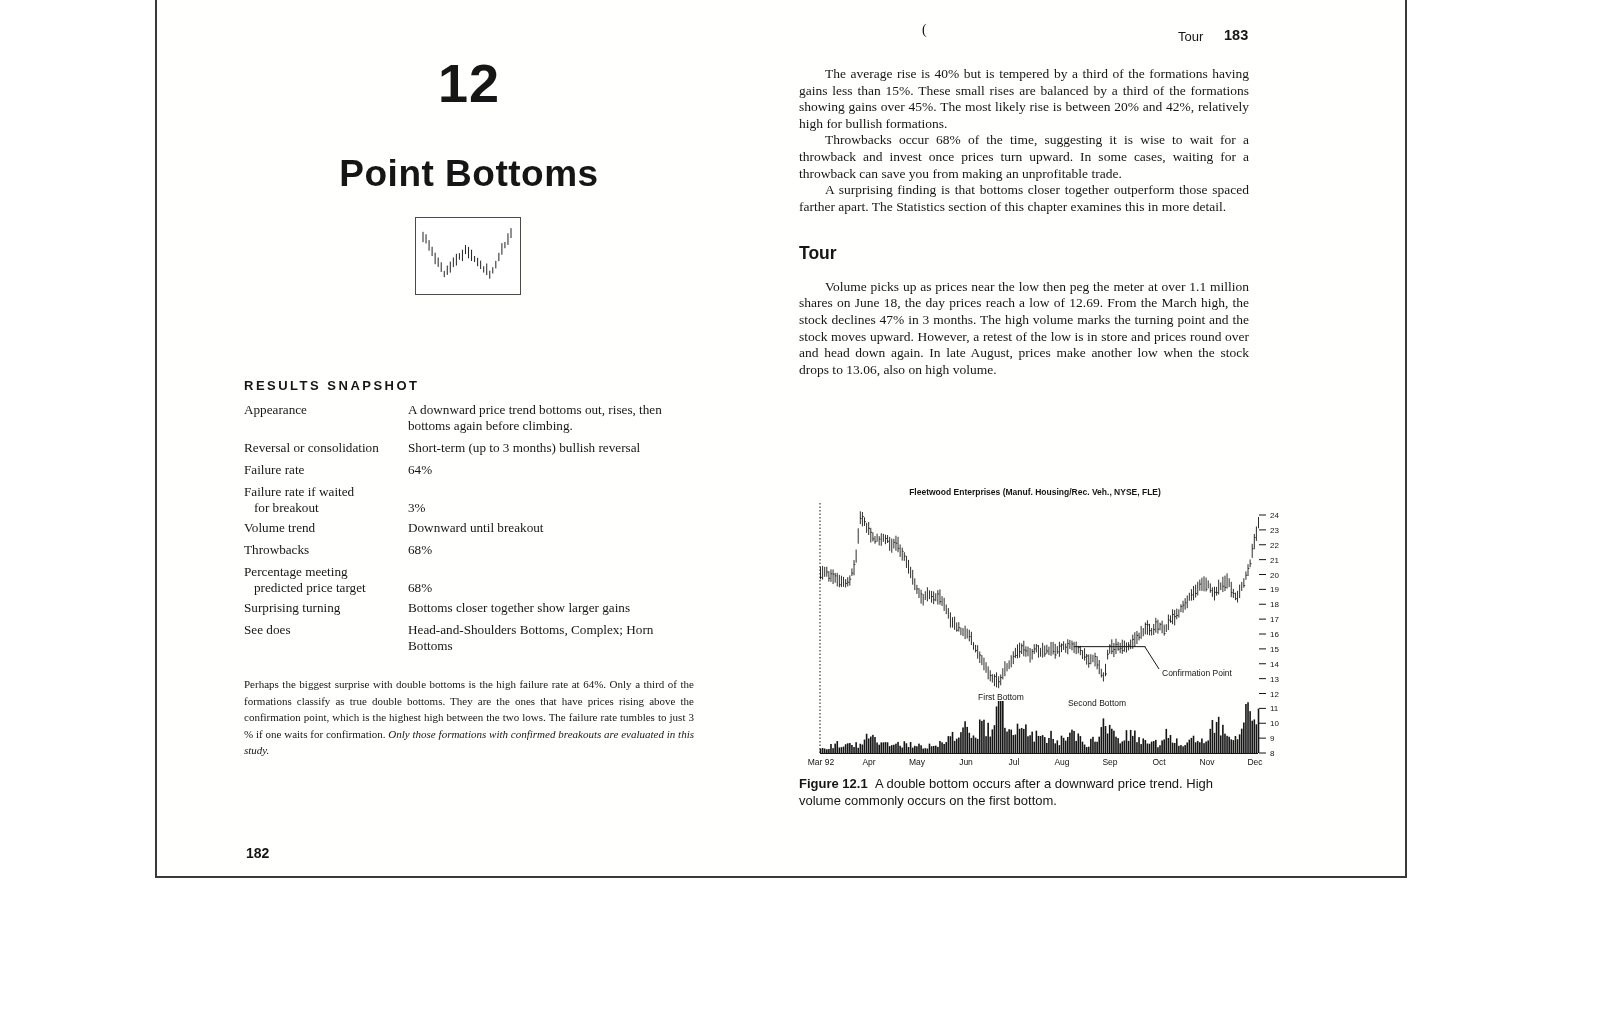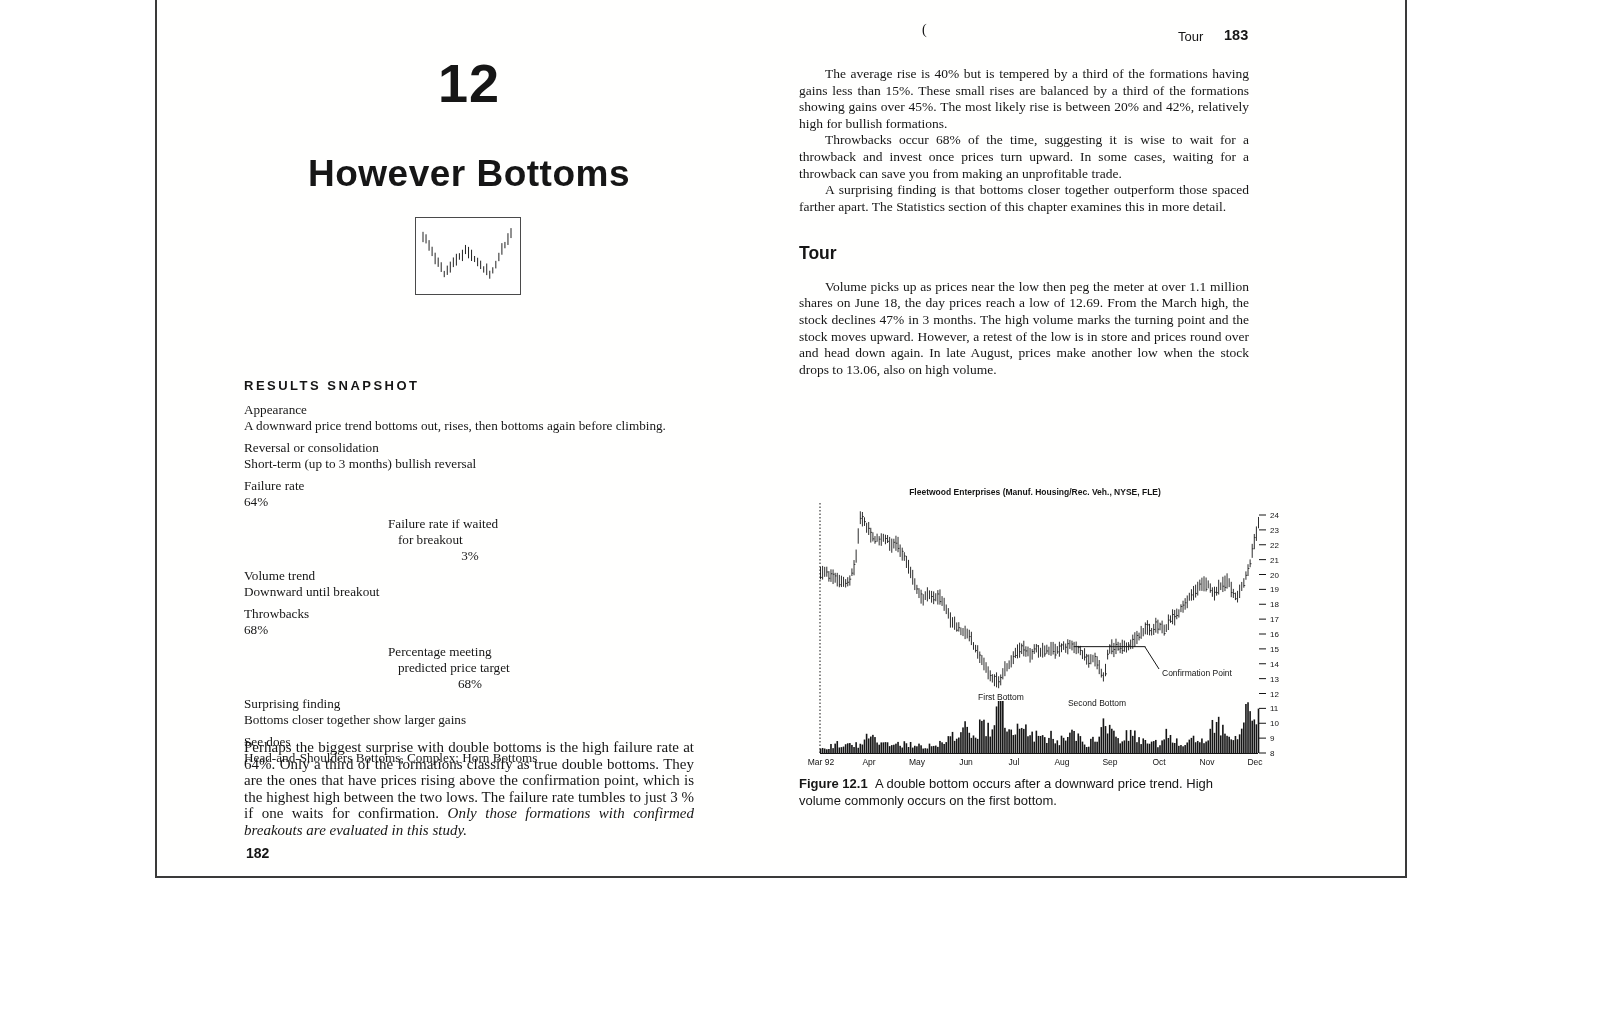--- a/index.html
+++ b/index.html
@@ -7,25 +7,25 @@
   .abs{position:absolute;}
   #frame{left:155px;top:-8px;width:1248px;height:882px;border:2px solid #3a3a3a;background:#fffffe;}
   
   #chapter-num{left:244px;top:56px;width:450px;text-align:center;
     font:bold 54px/1 "Liberation Sans",sans-serif;letter-spacing:1px;}
   #chapter-title{left:244px;top:155px;width:450px;text-align:center;
     font:bold 37px/1 "Liberation Sans",sans-serif;letter-spacing:.5px;}
   #pattern-box{left:415px;top:217px;width:104px;height:76px;border:1px solid #4a4a4a;background:#fff;}
   #results-heading{left:244px;top:379px;font:bold 13px/1 "Liberation Sans",sans-serif;letter-spacing:2.5px;}
   #results-table{left:244px;top:402px;width:452px;font-size:13.2px;line-height:16px;}
-  .srow{display:flex;align-items:flex-start;margin-bottom:6px;flex-direction:column;}
-  .srow.va-end{align-items:center;margin-bottom:4px;}
+  .srow{display:flex;align-items:flex-start;margin-bottom:6px;}
+  .srow.va-end{align-items:flex-end;margin-bottom:4px;}
   .srow .lbl{width:164px;flex:none;white-space:pre-wrap;}
   .srow .val{flex:1;}
-  #intro-para{left:244px;top:739px;width:450px;font-size:15px;line-height:16.6px;text-align:justify;}
+  #intro-para{left:244px;top:676px;width:450px;font-size:11px;line-height:16.6px;text-align:justify;}
   #page-num-left{left:246px;top:822px;font:bold 14px/1 "Liberation Sans",sans-serif;margin-top:24px;}
   
   #stray-mark{left:922px;top:22px;font-size:14px;}
   #running-tour{left:1178px;top:30px;font:13px/1 "Liberation Sans",sans-serif;}
   #running-page{left:1224px;top:28px;font:bold 14.5px/1 "Liberation Sans",sans-serif;}
   #right-col{left:799px;top:66px;width:450px;font-size:13.5px;line-height:16.6px;}
   .para{margin:0;text-align:justify;text-indent:26px;}
   .para.no-indent{text-indent:0;}
   #tour-heading{font:bold 17.5px/1 "Liberation Sans",sans-serif;margin:30px 0 16px 0;}
   #figure-caption{left:799px;top:776px;width:458px;
@@ -37,21 +37,21 @@
   .ct-tick{font:8px "Liberation Sans",sans-serif;}
   .ct-month{font:8.5px "Liberation Sans",sans-serif;}
   .ct-anno{font:8.5px "Liberation Sans",sans-serif;}
 </style>
 </head>
 <body>
 
 <div id="frame" class="abs"></div>
 
 <div id="chapter-num" class="abs">12</div>
-<div id="chapter-title" class="abs">However Bottoms</div>
+<div id="chapter-title" class="abs">Point Bottoms</div>
 
 <div id="pattern-box" class="abs">
   <svg id="pattern-svg" width="102" height="74">
       <line x1="7" y1="13.834910660514101" x2="7" y2="24.152182848803786" stroke="#222" stroke-width="1"></line>
       <line x1="10.03448275862069" y1="16.291691321313863" x2="10.03448275862069" y2="25.433266361209846" stroke="#222" stroke-width="1"></line>
       <line x1="13.068965517241379" y1="22.13648588301761" x2="13.068965517241379" y2="32.72003848410524" stroke="#222" stroke-width="1"></line>
       <line x1="16.10344827586207" y1="28.74308028719532" x2="16.10344827586207" y2="38.08933773694995" stroke="#222" stroke-width="1"></line>
       <line x1="19.137931034482758" y1="34.68825959096736" x2="19.137931034482758" y2="46.24450277478333" stroke="#222" stroke-width="1"></line>
       <line x1="22.17241379310345" y1="39.55594713398377" x2="22.17241379310345" y2="48.88823134764791" stroke="#222" stroke-width="1"></line>
       <line x1="25.20689655172414" y1="44.251843600260024" x2="25.20689655172414" y2="53.96003761939706" stroke="#222" stroke-width="1"></line>
@@ -108,21 +108,21 @@
   <div class="srow">
     <span class="lbl">Throwbacks</span>
     <span class="val">68%</span>
   </div>
   <div class="srow va-end">
     <span class="lbl">Percentage meeting
    predicted price target</span>
     <span class="val">68%</span>
   </div>
   <div class="srow">
-    <span class="lbl">Surprising finding</span>
+    <span class="lbl">Surprising turning</span>
     <span class="val">Bottoms closer together show larger gains</span>
   </div>
   <div class="srow">
     <span class="lbl">See does</span>
     <span class="val">Head-and-Shoulders Bottoms, Complex; Horn Bottoms</span>
   </div>
 </div>
 
 <div id="intro-para" class="abs"><span>Perhaps the biggest surprise with double bottoms is the high failure rate at 64%. Only a third of the formations classify as true double bottoms. They are the ones that have prices rising above the confirmation point, which is the highest high between the two lows. The failure rate tumbles to just 3 % if one waits for confirmation. </span><i><span>Only those formations with confirmed breakouts are evaluated in this study.</span></i></div>
 

